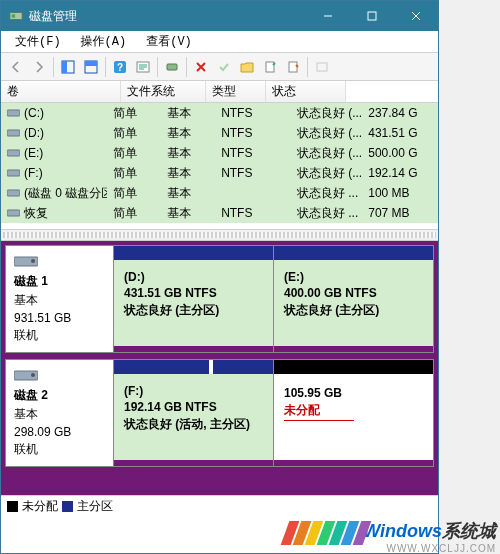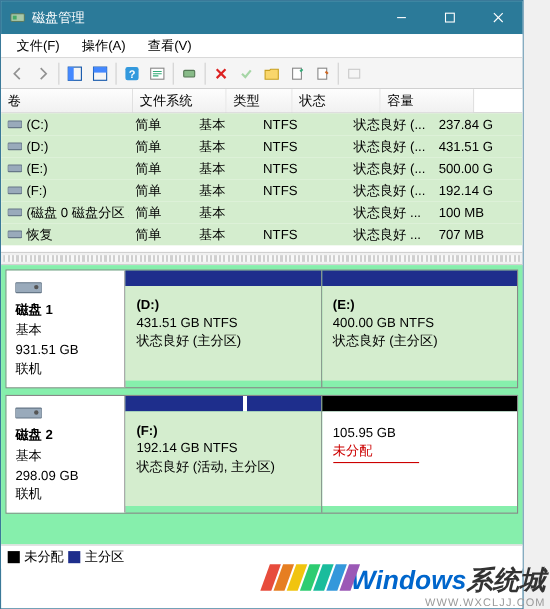--- a/index.html
+++ b/index.html
@@ -1,62 +1,62 @@
 <!DOCTYPE html>
 <html><head>
 <meta charset="utf-8">
 <style>
 * { box-sizing: border-box; margin: 0; padding: 0; font-family: "Microsoft YaHei", "Segoe UI", sans-serif; }
 body { background: #f0f0f0; width: 500px; height: 554px; overflow: hidden; position: relative; }
-.window { width: 476px; height: 554px; background: #fff; border: 1px solid #3a7999; position: relative; }
+.window { width: 439px; height: 554px; background: #fff; border: 1px solid #3a7999; position: relative; }
 .titlebar { height: 30px; background: #2b7a99; display: flex; align-items: center; color: #fff; font-size: 12px; padding-left: 8px; }
 .titlebar .icon-app { width: 14px; height: 14px; margin-right: 6px; }
 .titlebar .title { flex: 1; }
 .titlebar .wbtns { display: flex; height: 100%; }
 .titlebar .wbtn { width: 44px; display: flex; align-items: center; justify-content: center; color: #fff; cursor: pointer; }
 .menubar { height: 22px; background: #fff; border-bottom: 1px solid #d0d0d0; display: flex; font-size: 12px; padding: 0 4px; }
-.menubar .mitem { padding: 2px 10px; cursor: pointer; }
+.menubar .mitem { padding: 2px 10px; cursor: pointer; font-family: Liberation Mono, monospace; }
 .toolbar { height: 28px; background: #f5f5f5; border-bottom: 1px solid #d0d0d0; display: flex; align-items: center; padding: 0 4px; gap: 1px; }
 .toolbar .tbtn { width: 22px; height: 22px; display: flex; align-items: center; justify-content: center; border: 1px solid transparent; cursor: pointer; }
 .toolbar .tbtn.disabled { opacity: 0.4; cursor: default; }
 .toolbar .sep { width: 1px; height: 20px; background: #d0d0d0; margin: 0 2px; }
 .volume-list { height: 148px; background: #fff; overflow: hidden; }
 .vl-header { display: flex; height: 22px; background: #fff; border-bottom: 1px solid #d0d0d0; font-size: 12px; }
 .vl-header .col { border-right: 1px solid #e0e0e0; padding: 2px 6px; display: flex; align-items: center; background: linear-gradient(#fdfdfd,#f1f1f1); }
 .vl-row { display: flex; height: 20px; font-size: 12px; background: #d4edce; }
 .vl-row .col { padding: 1px 6px; display: flex; align-items: center; overflow: hidden; white-space: nowrap; }
 .vl-row .col.vol { color: #000; }
 .vicon { width: 13px; height: 10px; margin-right: 4px; flex-shrink: 0; }
 .col.c0{width:120px}.col.c1{width:60px}.col.c2{width:60px}.col.c3{width:85px}.col.c4{width:80px}.col.c5{width:85px}
 .splitter { height: 12px; background: #f0f0f0; display: flex; align-items: center; padding: 0 2px; border-top: 1px solid #d0d0d0; border-bottom: 1px solid #d0d0d0; }
 .splitter::before { content: ""; width: 100%; height: 6px; background: repeating-linear-gradient(90deg,#d0d0d0 0,#d0d0d0 2px,#f8f8f8 2px,#f8f8f8 4px); }
-.graphical { height: 254px; overflow-y: auto; background: #86efac; padding: 4px; }
+.graphical { height: 254px; overflow-y: auto; background: #701a75; padding: 4px; }
 .diskrow { display: flex; margin-bottom: 6px; border: 1px solid #888; }
 .diskinfo { width: 108px; padding: 8px; font-size: 12px; border-right: 1px solid #888; background: #fff; }
 .diskinfo .dname { font-weight: bold; }
 .diskinfo .dline { margin-top: 2px; }
 .dicon { width: 24px; height: 14px; margin-bottom: 2px; }
 .parts { flex: 1; display: flex; }
 .part { flex: 1; border-left: 1px solid #888; }
 .part:first-child { border-left: none; }
 .part-hdr { height: 14px; background: #1e2e8c; }
 .part-hdr.active { background: linear-gradient(90deg,#1e2e8c 0,#1e2e8c 60%,#fff 60%,#fff 62%,#1e2e8c 62%,#1e2e8c 100%); }
 .part-hdr.unalloc { background: #000; }
 .part-body { padding: 10px 10px 8px 10px; font-size: 12px; background: #d4edce; height: 86px; }
 .part-body.unalloc { background: #fff; }
 .part-body .pl { font-weight: bold; }
-.part-body .ps { margin-top: 2px; }
+.part-body .ps { margin-top: 2px; font-weight: bold; }
 .part-body .pst.red { color: #c00; position: relative; }
 .part-body .pst.red::after { content:""; position:absolute; left:0; right:50%; bottom:-2px; height:1px; background:#c00; }
 .legend { height: 22px; background: #fff; border-top: 1px solid #d0d0d0; display: flex; align-items: center; font-size: 12px; padding: 0 6px; gap: 4px; }
 .lg-sw { width: 11px; height: 11px; }
 .lg-sw.black { background: #000; }
 .lg-sw.blue { background: #1e2e8c; }
 .watermark { position: absolute; right: 0; bottom: 0; pointer-events: none; }
-.watermark .txt { font-size: 24px; font-weight: bold; font-style: italic; }
+.watermark .txt { font-size: 18px; font-weight: bold; font-style: italic; }
 .watermark .sub { font-size: 10px; text-align: right; color: #999; letter-spacing: 1px; }
 .stripes { position: absolute; left: -78px; top: 2px; display: flex; gap: 2px; }
 .stripes span { width: 10px; height: 24px; transform: skewX(-20deg); }
 .st-r{background:#e74c3c}.st-o{background:#e67e22}.st-y{background:#f1c40f}.st-g{background:#2ecc71}.st-c{background:#1abc9c}.st-b{background:#3498db}.st-p{background:#9b59b6}
 .watermark-inner { position: relative; padding-right: 4px; }
 </style>
 </head>
 <body>
 
 <div class="window">
@@ -172,21 +172,20 @@
         </svg>
       </div>
   </div>
 
   <div class="volume-list">
     <div class="vl-header">
       <div class="col c0">卷</div>
       <div class="col c3">文件系统</div>
       <div class="col c2">类型</div>
       <div class="col c4">状态</div>
-      <div class="col c5">容量</div>
     </div>
     <div class="vl-row">
         <div class="col c0 vol">
           <svg class="vicon" viewBox="0 0 13 10">
             <rect x="0" y="2" width="13" height="6" rx="1" fill="#9ab" stroke="#678"></rect>
           </svg>
           <span>(C:)</span>
         </div>
         <div class="col c1">简单</div>
         <div class="col c2">基本</div>

